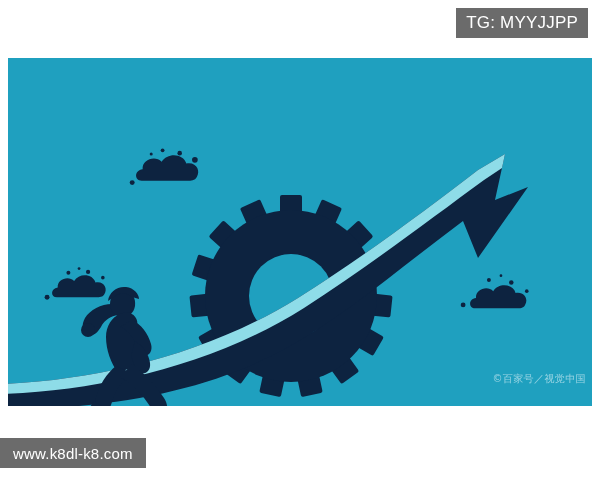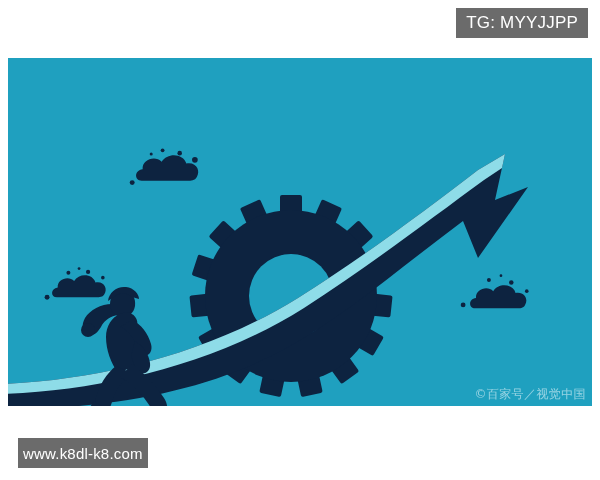--- a/index.html
+++ b/index.html
@@ -36,24 +36,24 @@
 
   #tg-badge {
     top: 8px;
     right: 12px;
     height: 30px;
     padding: 0 10px;
     font-size: 17px;
   }
 
   #url-badge {
-    left: 18px;
+    left: 0;
     bottom: 12px;
     height: 30px;
-    padding: 0 5px;
+    padding: 0 13px;
     font-size: 15px;
     text-align: center;
   }
 
   
   #illustration {
     position: absolute;
     left: 8px;
     top: 58px;
     width: 584px;
@@ -76,22 +76,22 @@
     left: 0;
     top: 0;
     width: 584px;
     height: 348px;
     display: block;
   }
 
   #cn-credit {
     position: absolute;
     right: 6px;
-    bottom: 3px;
-    font-size: 12px;
+    bottom: 20px;
+    font-size: 10px;
     color: #bfe5ef;
     opacity: 0.75;
     letter-spacing: 0.4px;
     white-space: nowrap;
     font-family: "DejaVu Sans", sans-serif;
   }
 </style>
 </head>
 <body>
 

